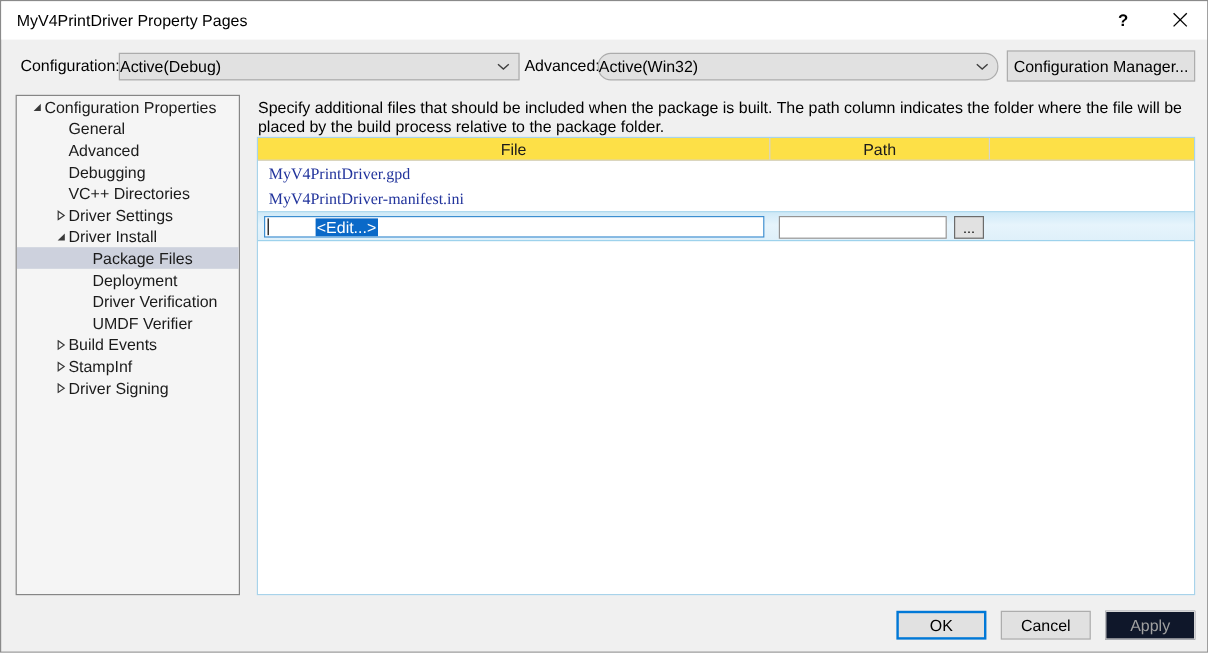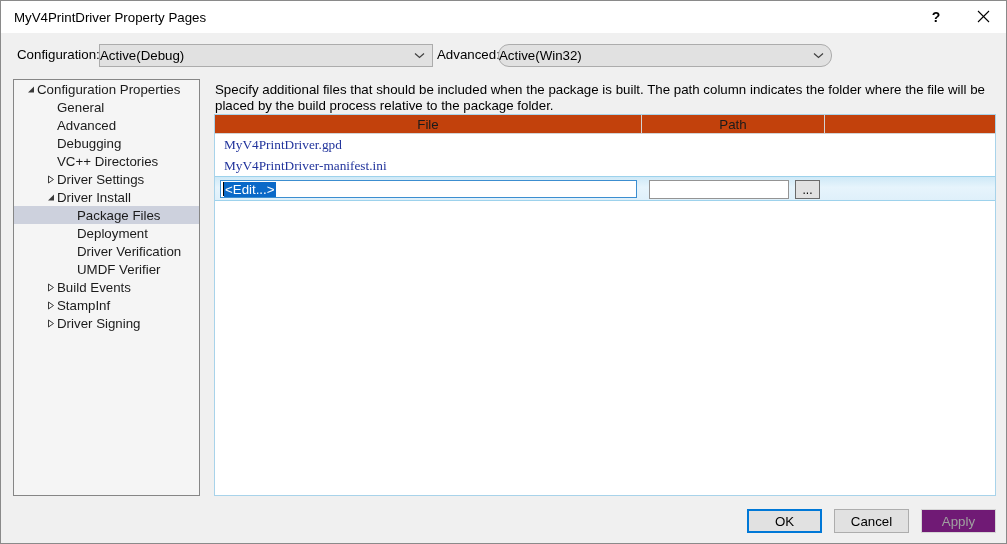--- a/index.html
+++ b/index.html
@@ -168,21 +168,21 @@
     width: 782px;
     height: 382px;
     box-sizing: border-box;
     background: #ffffff;
     border: 1px solid #a8d3ea;
     overflow: hidden;
   }
   #grid-header {
     position: relative;
     height: 18px;
-    background: #c2410c;
+    background: #fde047;
     border-bottom: 1px solid #d3d3d3;
     display: flex;
   }
   .hdr-cell {
     box-sizing: border-box;
     height: 18px;
     display: flex;
     align-items: center;
     justify-content: center;
     font-size: 13.3px;
@@ -234,20 +234,21 @@
     left: 5px;
     top: 3px;
     width: 417px;
     height: 18px;
     box-sizing: border-box;
     background: #ffffff;
     border: 1px solid #3c8ed0;
     display: flex;
     align-items: center;
     overflow: hidden;
+    gap: 39px;
   }
   #edit-caret {
     width: 1px;
     height: 14px;
     background: #000;
     margin-left: 2px;
     flex: 0 0 auto;
   }
   #edit-file-value {
     font-size: 13.3px;
@@ -306,21 +307,21 @@
   }
   #ok-btn {
     left: 746px;
     border: 2px solid #0078d7;
     background: #e1e1e1;
   }
   #cancel-btn { left: 833px; }
   #apply-btn {
     left: 920px;
     color: #a0a0a0;
-    background: #701a75;
+    background: #0f172a;
     border-color: #d5d5d5;
   }
 </style>
 </head>
 <body>
 
 <div id="window">
 
   <div id="titlebar">
     <div id="title-text">MyV4PrintDriver Property Pages</div>
@@ -354,20 +355,21 @@
 
   <div class="combo" id="plat-combo">
     <div class="combo-text">Active(Win32)</div>
     <div class="chev">
       <svg width="11" height="7" viewBox="0 0 11 7">
         <polyline points="1,1.5 5.5,5.5 10,1.5" fill="none" stroke="#404040" stroke-width="1.2"></polyline>
       </svg>
     </div>
   </div>
 
+  <div id="cfg-mgr-btn">Configuration Manager...</div>
 
   <div id="tree-panel">
     <div id="tree-rows">
         <div class="tree-row">
           <div style="flex: 0 0 auto; width: 9px;"></div>
           <div class="tree-glyph">
             <svg width="9" height="9" viewBox="0 0 9 9">
               <polygon points="8,1.5 8,7.5 2,7.5" fill="#3a3a3a"></polygon>
             </svg>
           </div>

